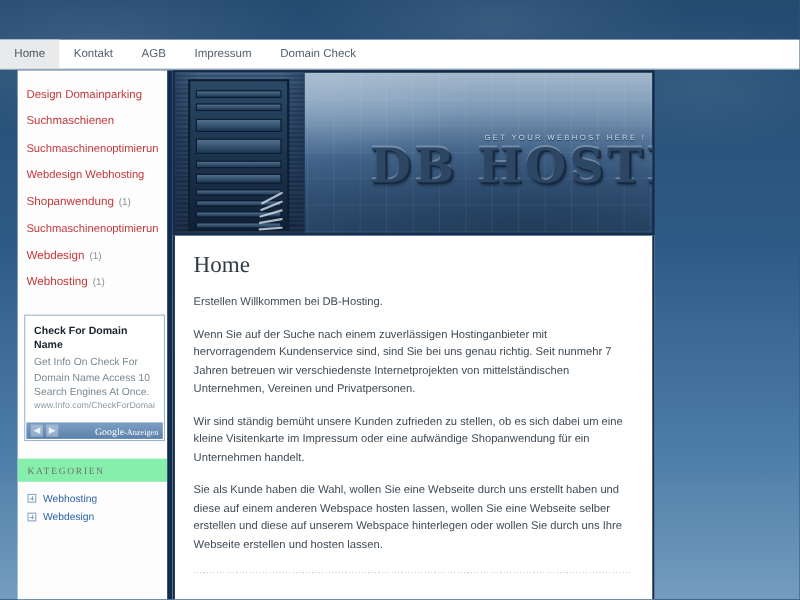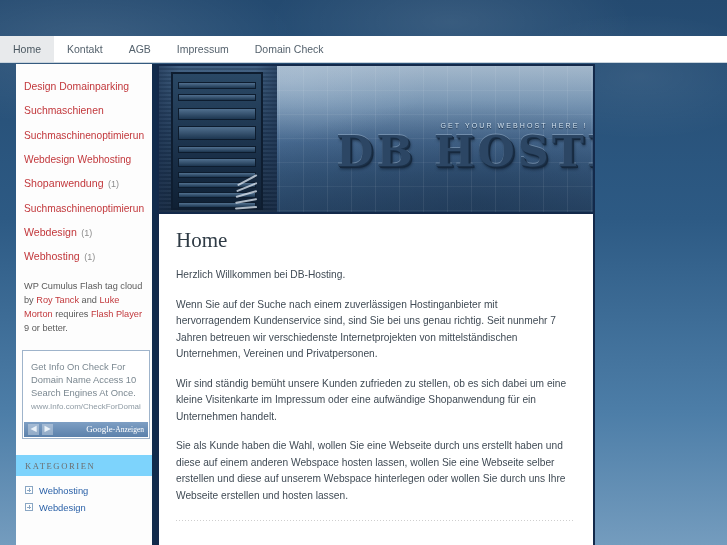--- a/index.html
+++ b/index.html
@@ -161,21 +161,21 @@
   .ad-brand {
     font-size: 9px; color: #ffffff;
     font-family: "Liberation Serif", serif;
     white-space: nowrap;
   }
   .ad-brand .anz { font-size: 7.5px; font-family: Liberation Serif, serif; }
 
   
   .widget-head {
     margin-top: 16px;
-    background: #7dd3fc;
+    background: #86efac;
     color: #6d6d6d;
     font-size: 8.6px;
     letter-spacing: 1.6px;
     padding: 6px 9px 5px 9px;
     font-family: "Liberation Serif", serif;
   }
   .widget-body { padding: 6px 9px 2px 9px; }
   .cat-item {
     display: flex; align-items: center; gap: 6px;
     padding: 3px 0;
@@ -353,26 +353,24 @@
         <div class="tag-row">
           <a class="tag" href="#" style="font-size:10.6px">Webdesign</a>
           <span class="tag-count">(1)</span>
         </div>
         <div class="tag-row">
           <a class="tag" href="#" style="font-size:10.6px">Webhosting</a>
           <span class="tag-count">(1)</span>
         </div>
       </div>
 
-      <div class="cloud-note">
-        <span>WP Cumulus Flash tag cloud by </span><a href="#">Roy Tanck</a><span> and </span><a href="#">Luke Morton</a><span> requires </span><a href="#">Flash Player</a><span> 9 or better.</span>
-      </div>
 
       <div class="adbox">
         <div class="adbox-inner">
+          <div class="ad-title">Check For Domain Name</div>
           <div class="ad-line">Get Info On Check For</div>
           <div class="ad-line">Domain Name Access 10</div>
           <div class="ad-line">Search Engines At Once.</div>
           <div class="ad-url">www.Info.com/CheckForDomainN...</div>
         </div>
         <div class="ad-foot">
           <div class="ad-arrows">
             <span class="ad-arrow">◀</span>
             <span class="ad-arrow">▶</span>
           </div>
@@ -423,21 +421,21 @@
           </div>
         </div>
         <div class="banner-text">
           <div class="banner-tag">GET YOUR WEBHOST HERE !</div>
           <div class="banner-title">DB HOSTING</div>
         </div>
       </div>
 
       <div class="content">
         <h1 class="page-title">Home</h1>
-        <p>Herzlich Willkommen bei DB-Hosting.</p>
+        <p>Erstellen Willkommen bei DB-Hosting.</p>
         <p>Wenn Sie auf der Suche nach einem zuverlässigen Hostinganbieter mit hervorragendem Kundenservice sind, sind Sie bei uns genau richtig. Seit nunmehr 7 Jahren betreuen wir verschiedenste Internetprojekten von mittelständischen Unternehmen, Vereinen und Privatpersonen.</p>
         <p>Wir sind ständig bemüht unsere Kunden zufrieden zu stellen, ob es sich dabei um eine kleine Visitenkarte im Impressum oder eine aufwändige Shopanwendung für ein Unternehmen handelt.</p>
         <p>Sie als Kunde haben die Wahl, wollen Sie eine Webseite durch uns erstellt haben und diese auf einem anderen Webspace hosten lassen, wollen Sie eine Webseite selber erstellen und diese auf unserem Webspace hinterlegen oder wollen Sie durch uns Ihre Webseite erstellen und hosten lassen.</p>
         <div class="sep-dots"></div>
 
       </div>
 
     </div>
 
   </div>

